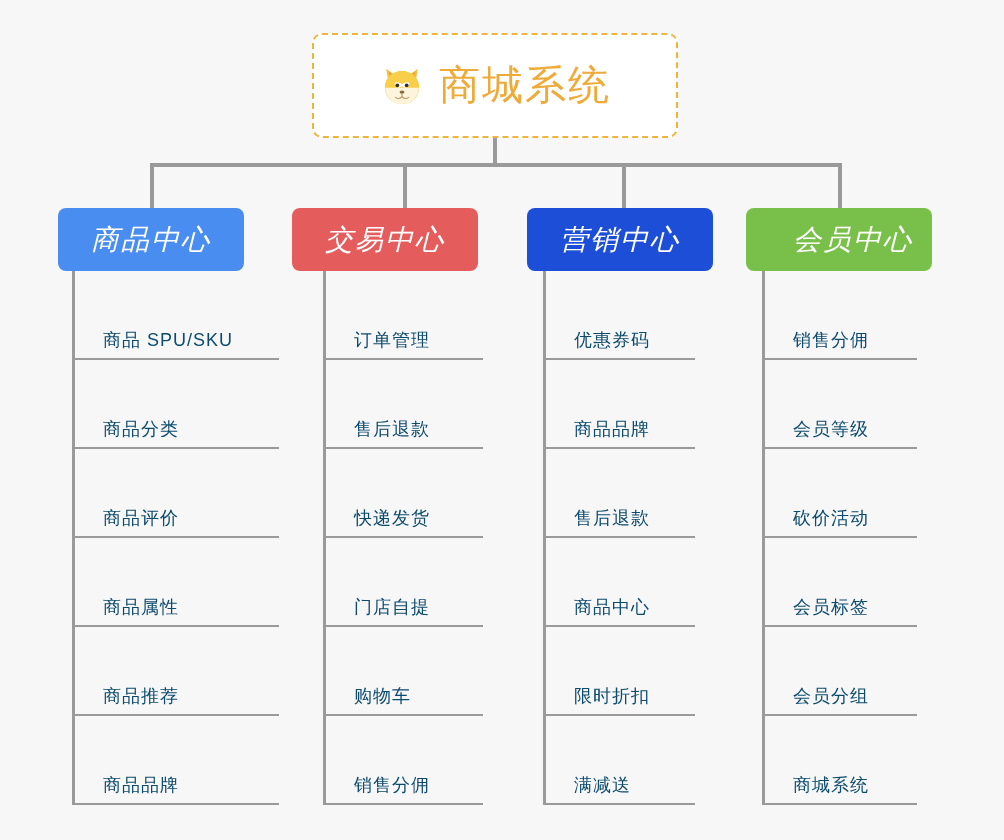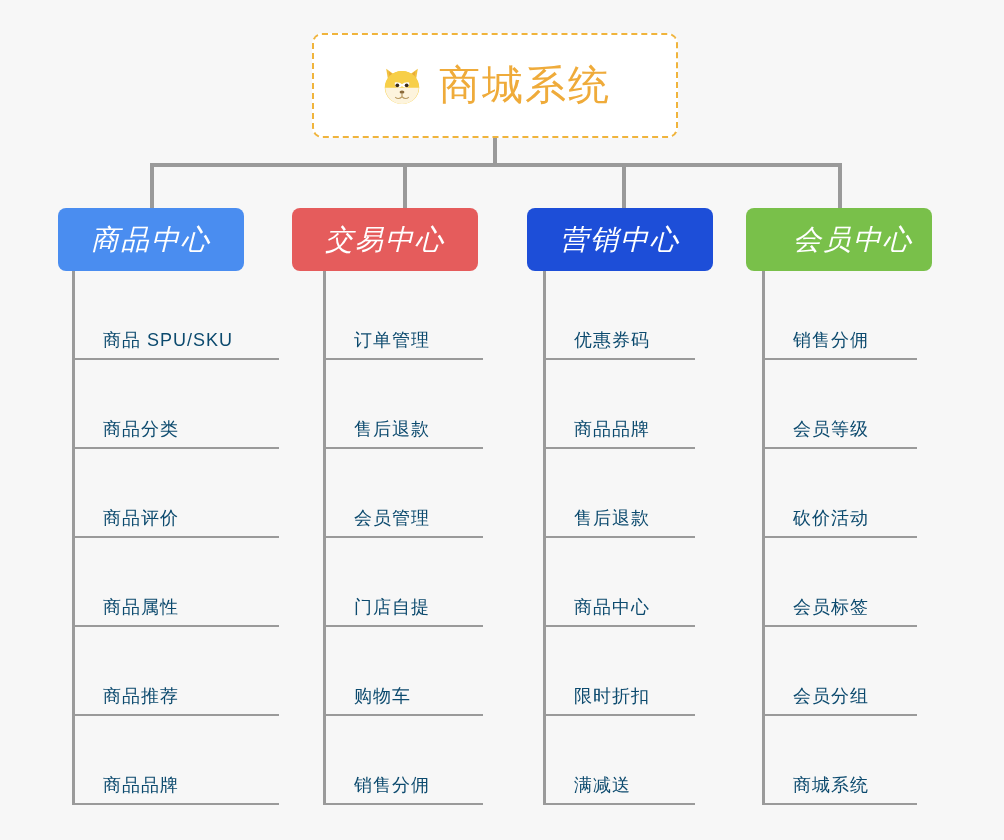--- a/index.html
+++ b/index.html
@@ -199,21 +199,21 @@
         <div class="branch-stem" style="height: 534px;"></div>
         <div class="leaf">
           <span class="leaf-label">订单管理</span>
           <div class="leaf-rule" style="width: 160px;"></div>
         </div>
         <div class="leaf">
           <span class="leaf-label">售后退款</span>
           <div class="leaf-rule" style="width: 160px;"></div>
         </div>
         <div class="leaf">
-          <span class="leaf-label">会员管理</span>
+          <span class="leaf-label">快递发货</span>
           <div class="leaf-rule" style="width: 160px;"></div>
         </div>
         <div class="leaf">
           <span class="leaf-label">门店自提</span>
           <div class="leaf-rule" style="width: 160px;"></div>
         </div>
         <div class="leaf">
           <span class="leaf-label">购物车</span>
           <div class="leaf-rule" style="width: 160px;"></div>
         </div>

